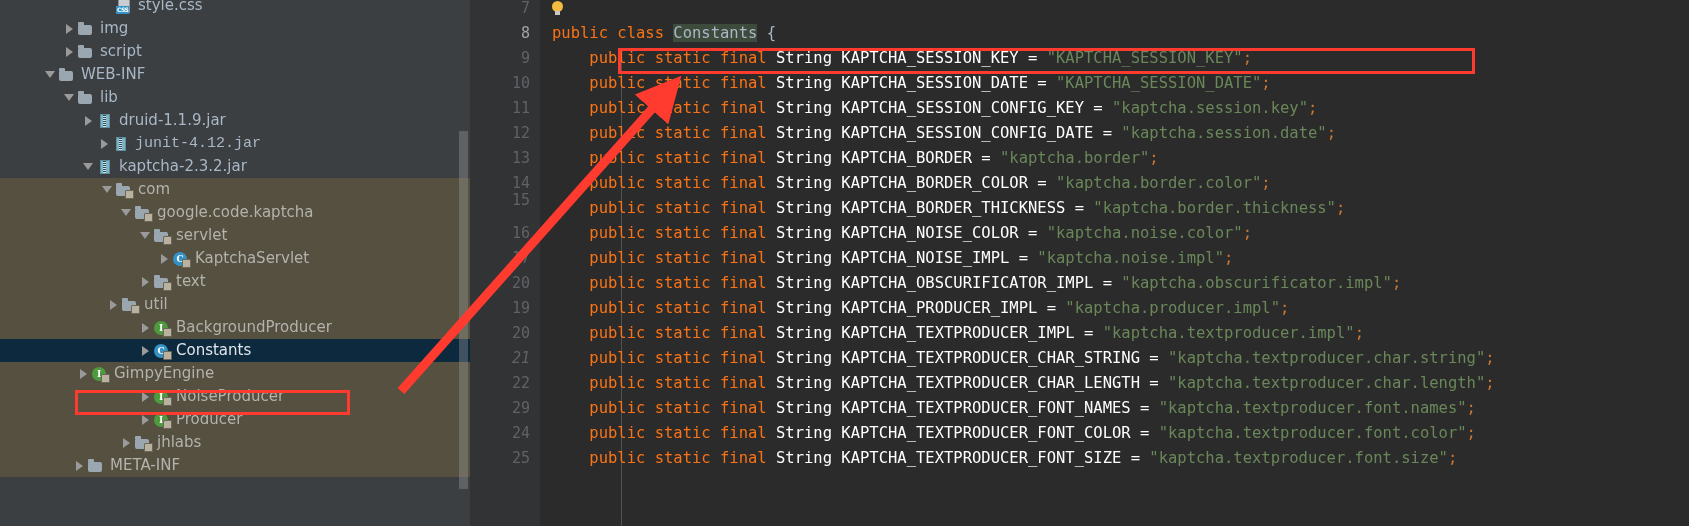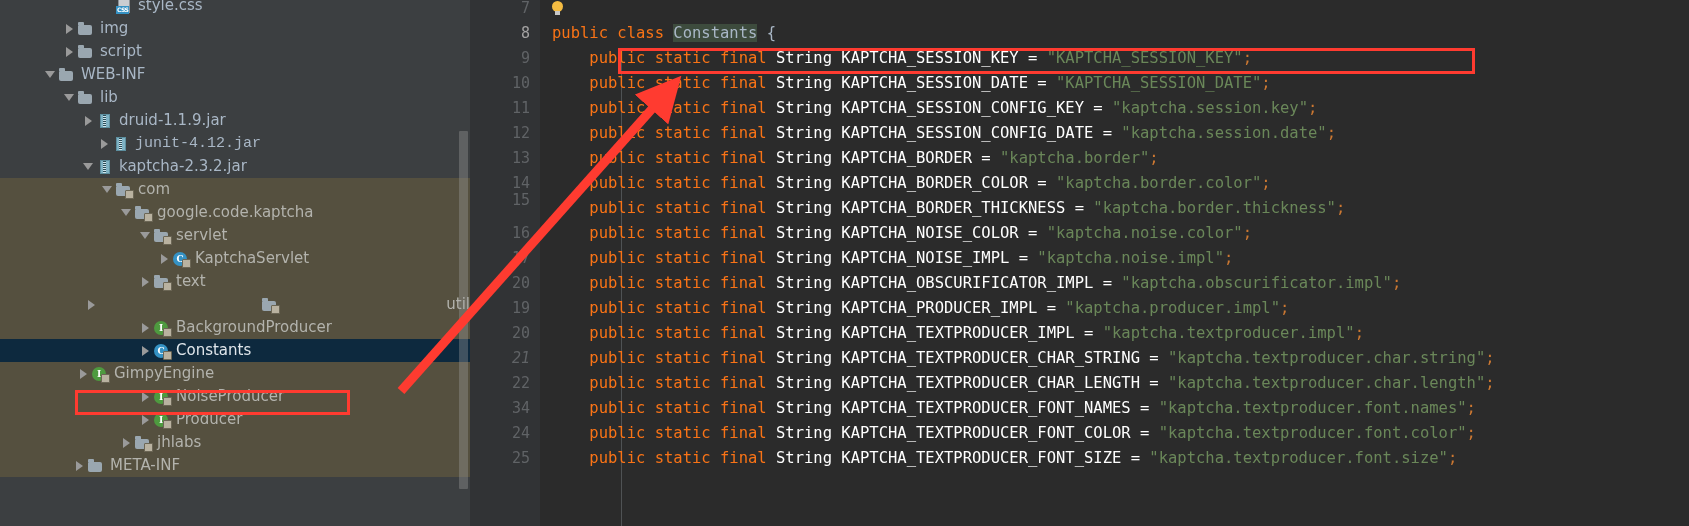--- a/index.html
+++ b/index.html
@@ -343,21 +343,21 @@
           </span>
           <span class="tree-label">KaptchaServlet</span>
         </div>
         <div class="tree-row lib" style="padding-left: 139px;">
           <span class="twisty collapsed"></span>
           <span class="ic folder locked">
             <span class="lock"></span>
           </span>
           <span class="tree-label">text</span>
         </div>
-        <div class="tree-row lib" style="padding-left: 85px; justify-content: space-between;">
+        <div class="tree-row lib" style="padding-left: 107px;">
           <span class="twisty collapsed"></span>
           <span class="ic folder locked">
             <span class="lock"></span>
           </span>
           <span class="tree-label">util</span>
         </div>
         <div class="tree-row lib" style="padding-left: 139px;">
           <span class="twisty collapsed"></span>
           <span class="ic iface">
             <span class="lock"></span>
@@ -420,21 +420,21 @@
           <div class="ln" style="top: 146px;">13</div>
           <div class="ln" style="top: 171px;">14</div>
           <div class="ln" style="top: 188px;">15</div>
           <div class="ln" style="top: 221px;">16</div>
           <div class="ln" style="top: 246px;">17</div>
           <div class="ln" style="top: 271px;">20</div>
           <div class="ln" style="top: 296px;">19</div>
           <div class="ln" style="top: 321px;">20</div>
           <div class="ln" style="top: 346px; font-style: italic;">21</div>
           <div class="ln" style="top: 371px;">22</div>
-          <div class="ln" style="top: 396px;">34</div>
+          <div class="ln" style="top: 396px;">29</div>
           <div class="ln" style="top: 421px;">24</div>
           <div class="ln" style="top: 446px;">25</div>
         </div>
     </div>
     <div id="bulb" style="top: 0px;">
       <div class="bulb-glass"></div>
       <div class="bulb-base"></div>
     </div>
     <div id="code-layer">
       <div id="indent-guide"></div>

